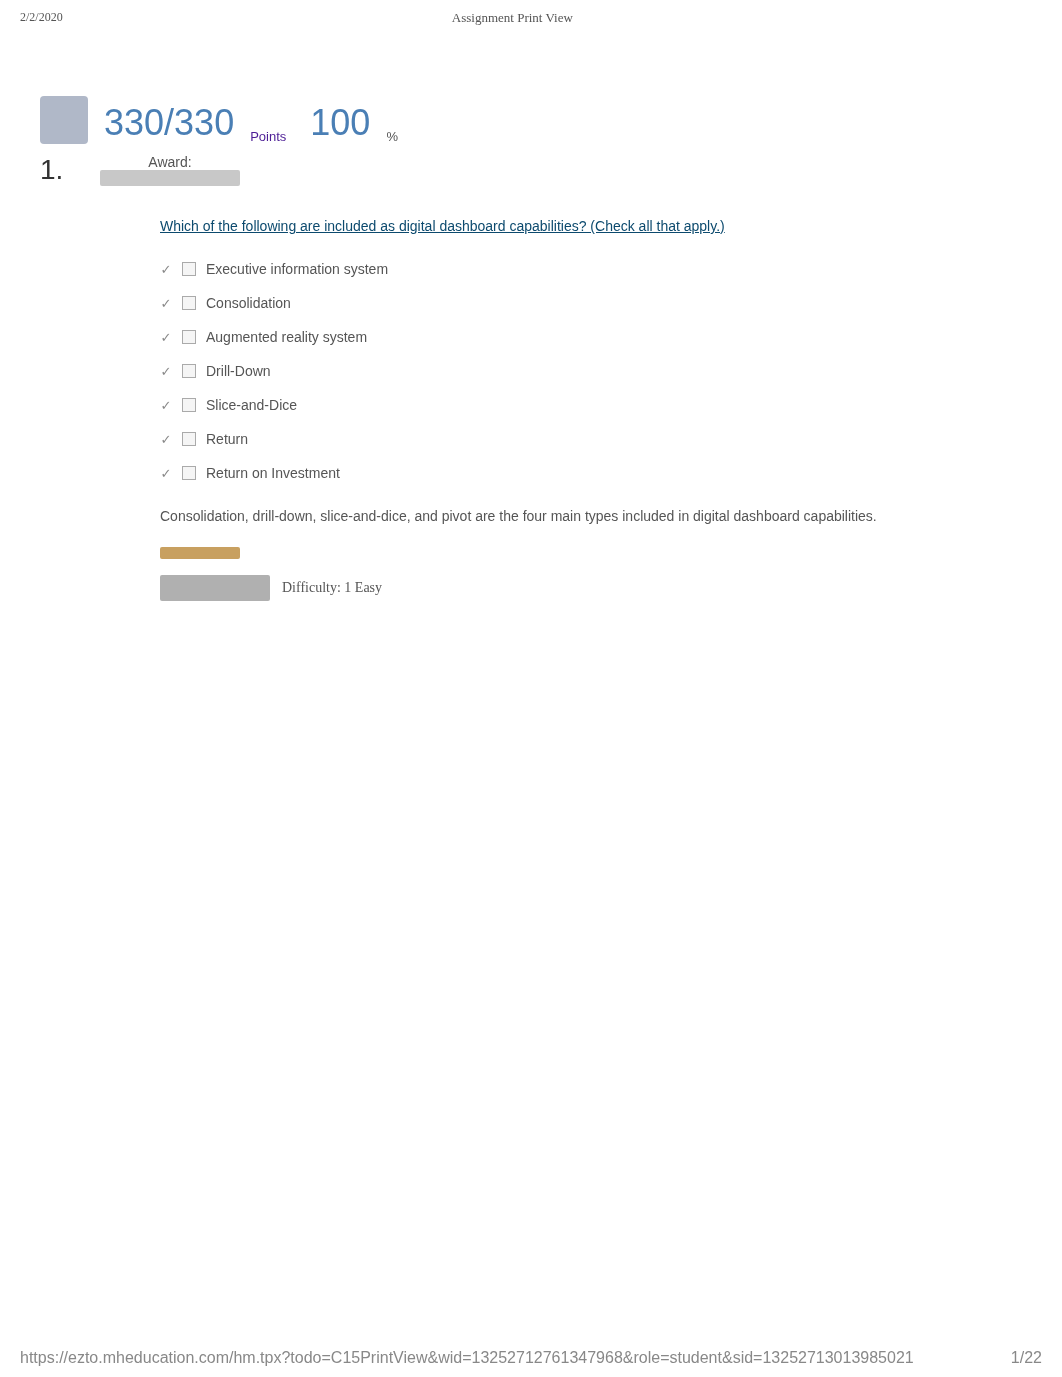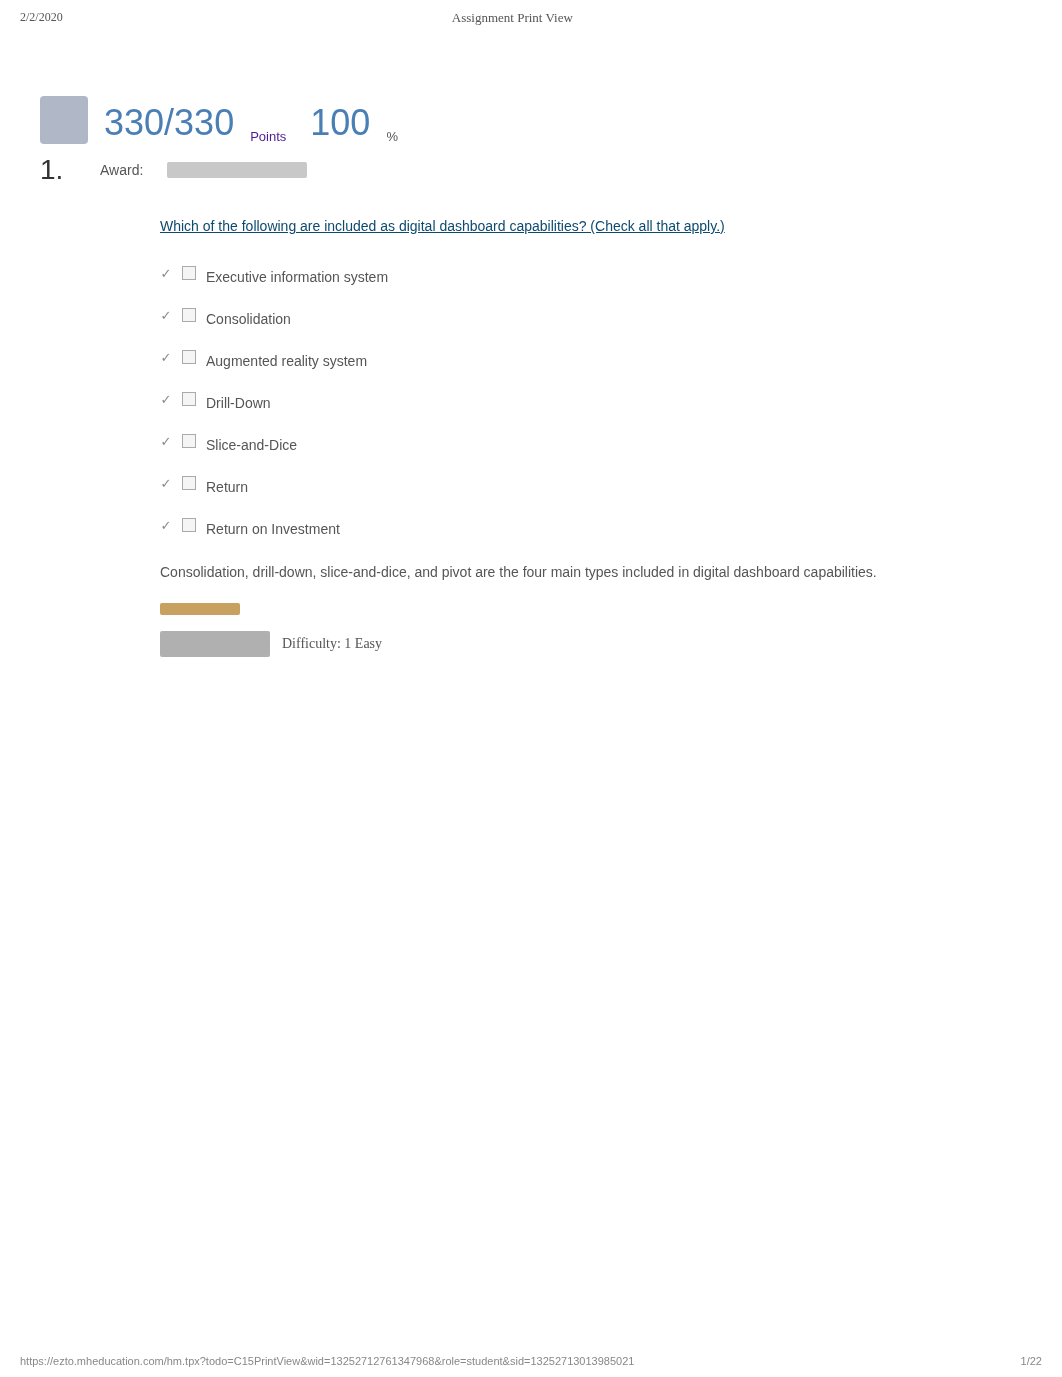--- a/index.html
+++ b/index.html
@@ -86,21 +86,22 @@
     .question-number {
       font-size: 28px;
       color: #333;
       font-weight: normal;
       min-width: 40px;
     }
 
     .award-row {
       display: flex;
       align-items: center;
-      gap: 24px;
+      gap: 0;
+      flex-direction: column;
     }
 
     .award-label {
       font-size: 14px;
       color: #555;
     }
 
     .award-value-bar {
       width: 140px;
       height: 16px;
@@ -146,21 +147,20 @@
       height: 14px;
       border: 1px solid #aaa;
       background: #f5f5f5;
       flex-shrink: 0;
       display: inline-block;
     }
 
     .answer-text {
       font-size: 14px;
       color: #555;
-      margin-top: 8px;
     }
 
     .explanation-text {
       font-size: 14px;
       color: #555;
       line-height: 1.6;
       margin-bottom: 20px;
     }
 
     .reference-section {
@@ -198,21 +198,21 @@
     }
 
     .page-footer {
       position: fixed;
       bottom: 10px;
       left: 0;
       right: 0;
       display: flex;
       justify-content: space-between;
       padding: 0 20px;
-      font-size: 11px;
+      font-size: 16px;
       color: #888;
     }
   </style>
 </head>
 <body>
 
 <div class="page-header">
   <span class="page-date">2/2/2020</span>
   <span class="page-title">Assignment Print View</span>
   <span style="width:80px;"></span>

